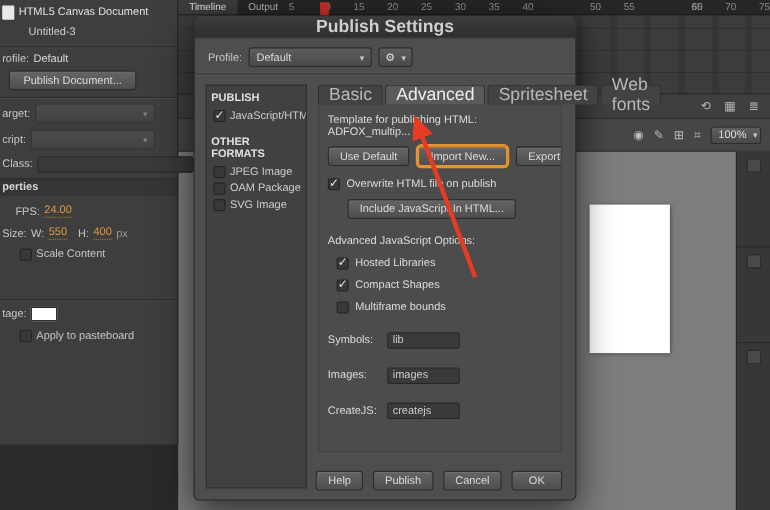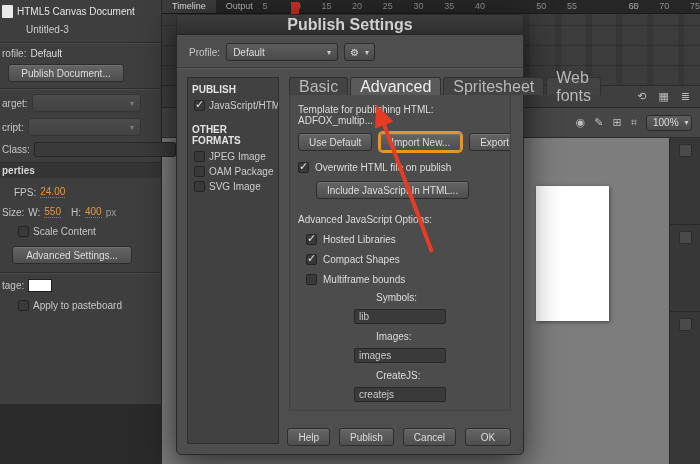--- a/index.html
+++ b/index.html
@@ -83,23 +83,23 @@
   .tab-panel{border:1px solid #424242;background:#4c4c4c;height:calc(100% - 18px);padding:9px 8px;
              margin-top:-1px;overflow:hidden;}
   .template-line{color:#ddd;font-size:10px;margin-bottom:7px;}
   .btn-row{display:flex;gap:8px;margin-bottom:11px;}
   .import-btn{border-color:var(--accent-orange,#e8942c);
               box-shadow:0 0 0 2px var(--accent-orange,#e8942c),inset 0 1px 0 rgba(255,255,255,.08);}
   .check-row{display:flex;align-items:center;gap:6px;color:#ddd;font-size:10px;}
   .include-btn{margin:8px 0 0 18px;}
   .section-h{margin-top:15px;color:#ddd;font-size:10px;}
   .opt{margin:9px 0 0 8px;}
-  .field-row{display:flex;align-items:center;gap:6px;margin-top:7px;flex-direction:column;}
+  .field-row{display:flex;align-items:center;gap:6px;margin-top:17px;}
   .field-row .lbl{width:48px;color:#ddd;}
-  .field-row .input{width:92px;}
+  .field-row .input{width:66px;}
   .dlg-footer{position:absolute;right:12px;bottom:8px;display:flex;gap:9px;}
 
   
   #arrow-overlay{position:absolute;left:0;top:0;width:700px;height:464px;z-index:10;pointer-events:none;}
 </style>
 </head>
 <body>
 
 <div id="app">
 
@@ -207,21 +207,20 @@
       <span class="lbl">W:</span>
       <span class="hot">550</span>
       <span class="lbl" style="margin-left:6px;">H:</span>
       <span class="hot">400</span>
       <span style="color:#999;">px</span>
     </div>
     <div class="lp-row" style="top:226px;padding-left:18px;">
       <span class="cb"></span>
       <span class="lbl">Scale Content</span>
     </div>
-    <button class="btn" style="position:absolute;top:246px;left:12px;width:120px;">Advanced Settings...</button>
     <div class="lp-sep" style="top:272px;"></div>
 
     <div class="lp-row" style="top:300px;padding-left:18px;">
       <span class="cb"></span>
       <span class="lbl">Apply to pasteboard</span>
     </div>
     <div class="lp-row" style="top:279px;">
       <span class="lbl">tage:</span>
       <span class="swatch"></span>
     </div>

